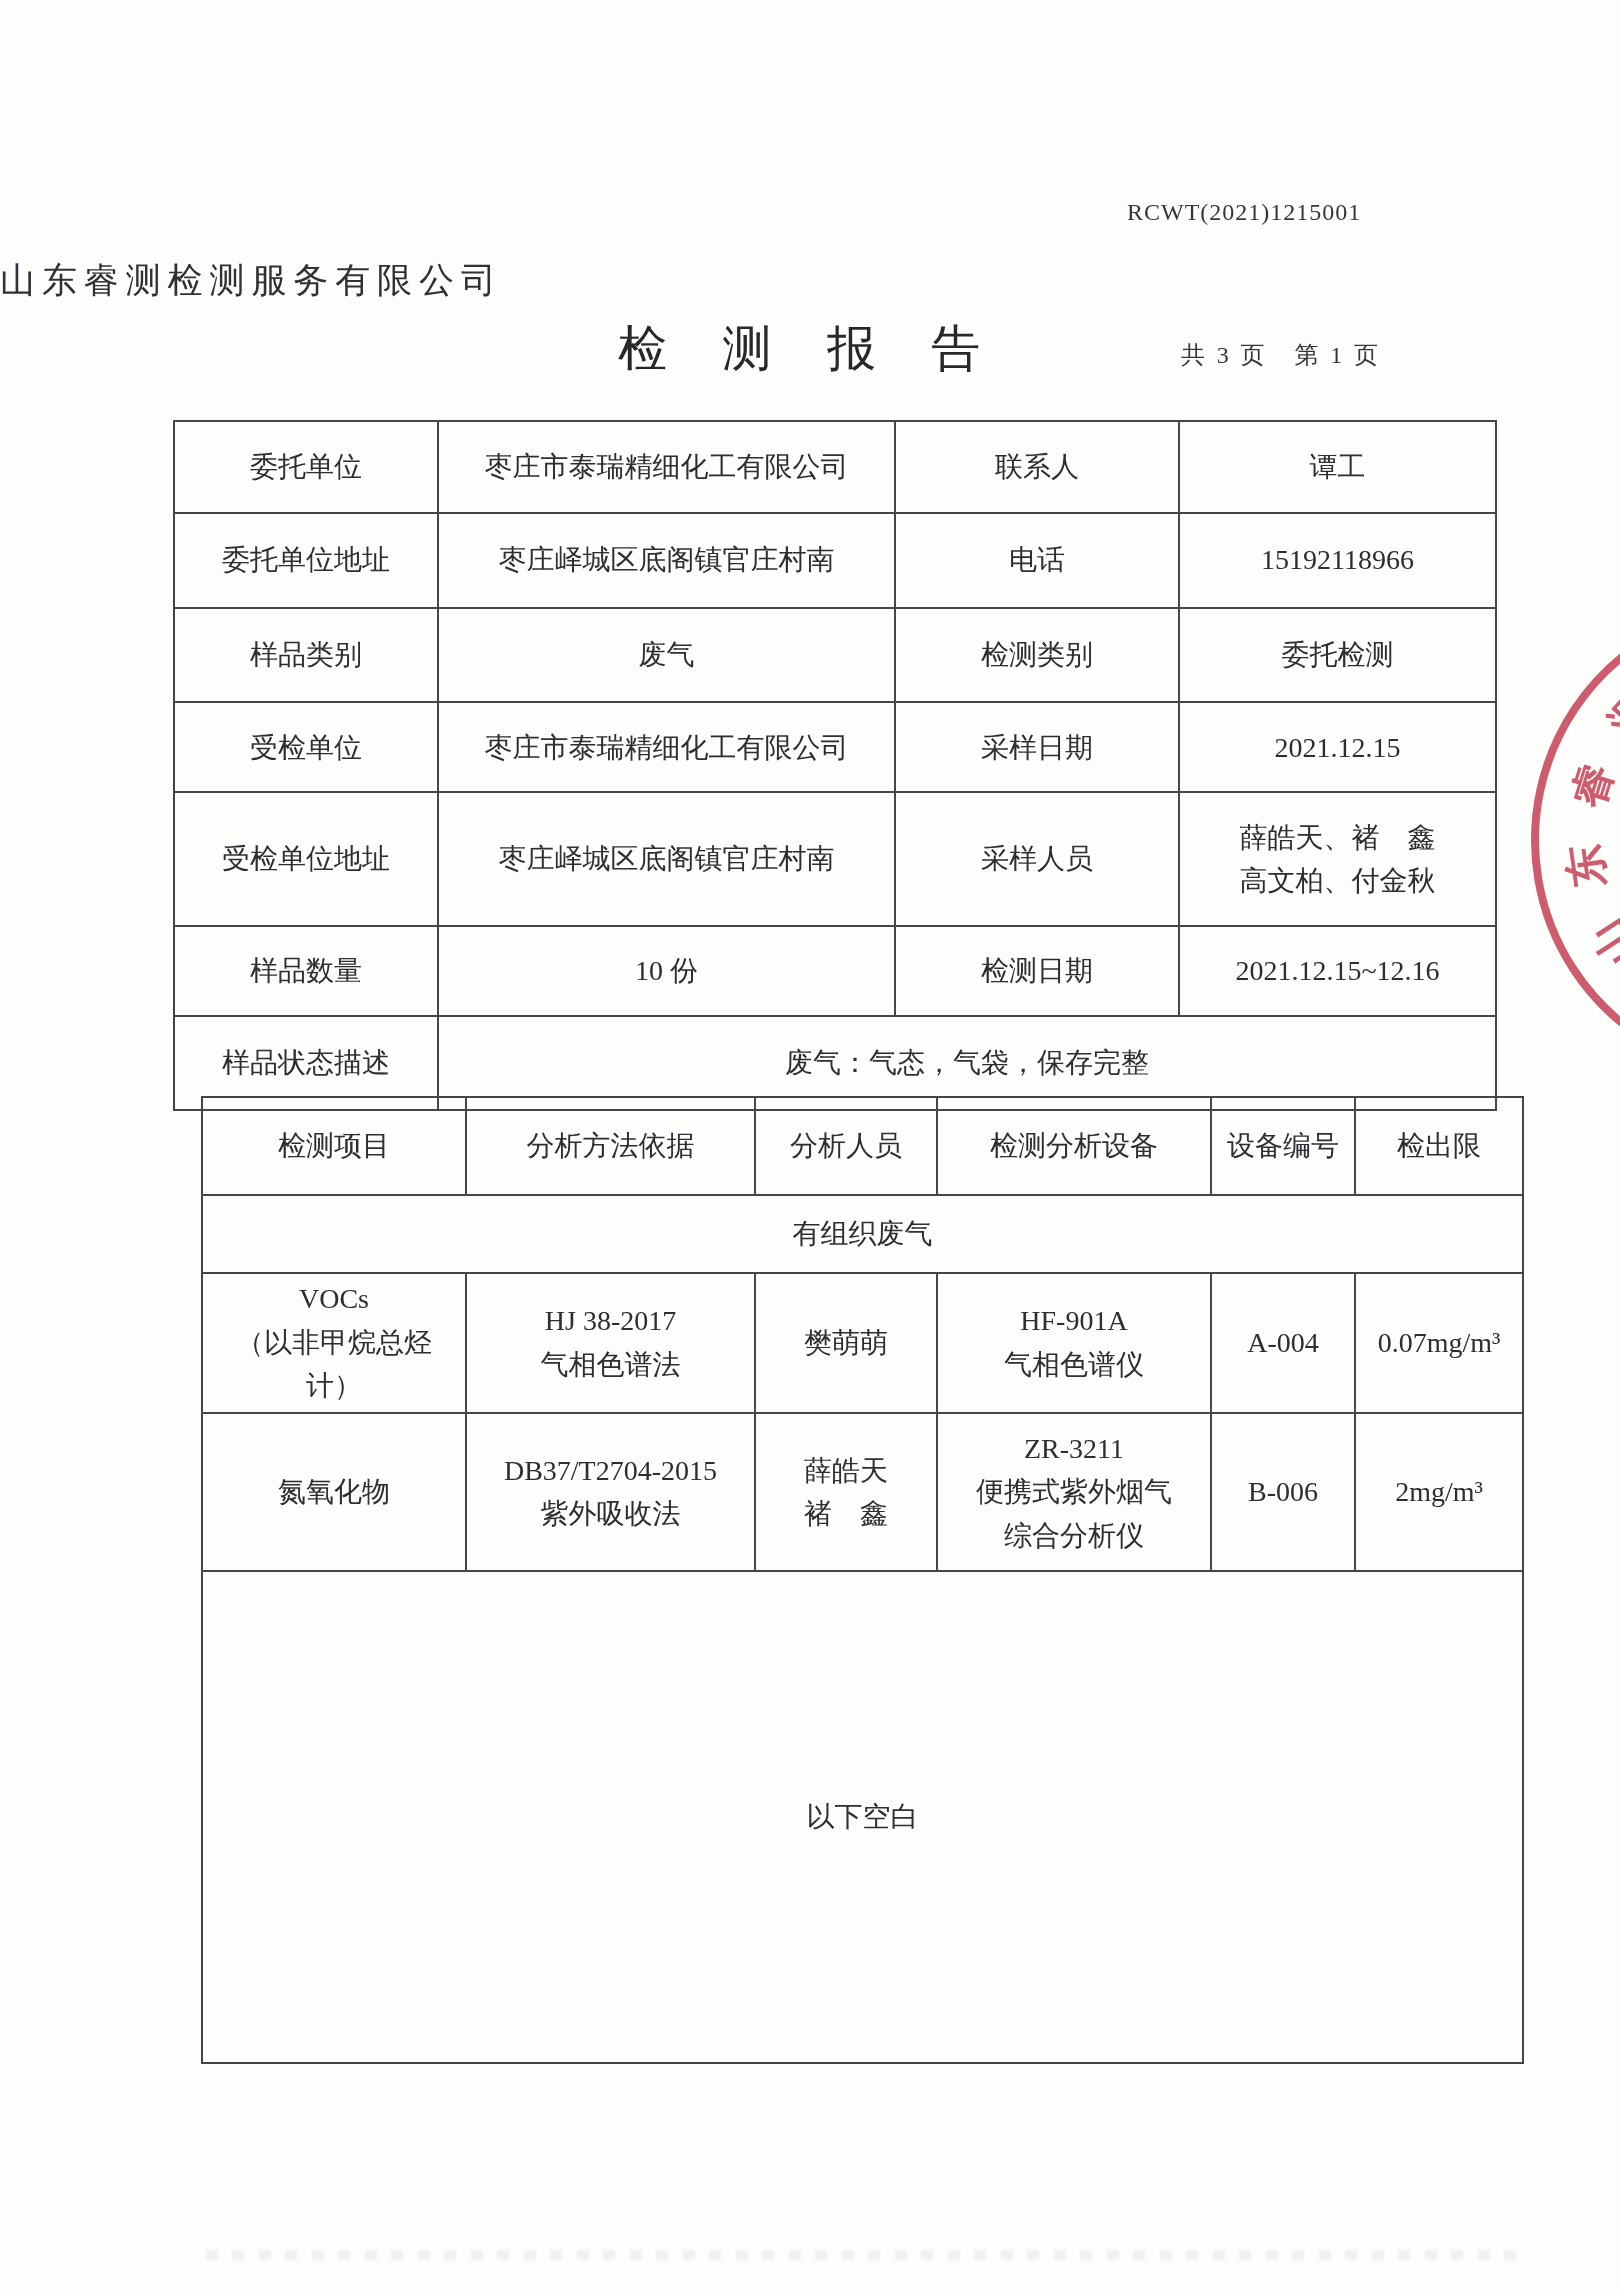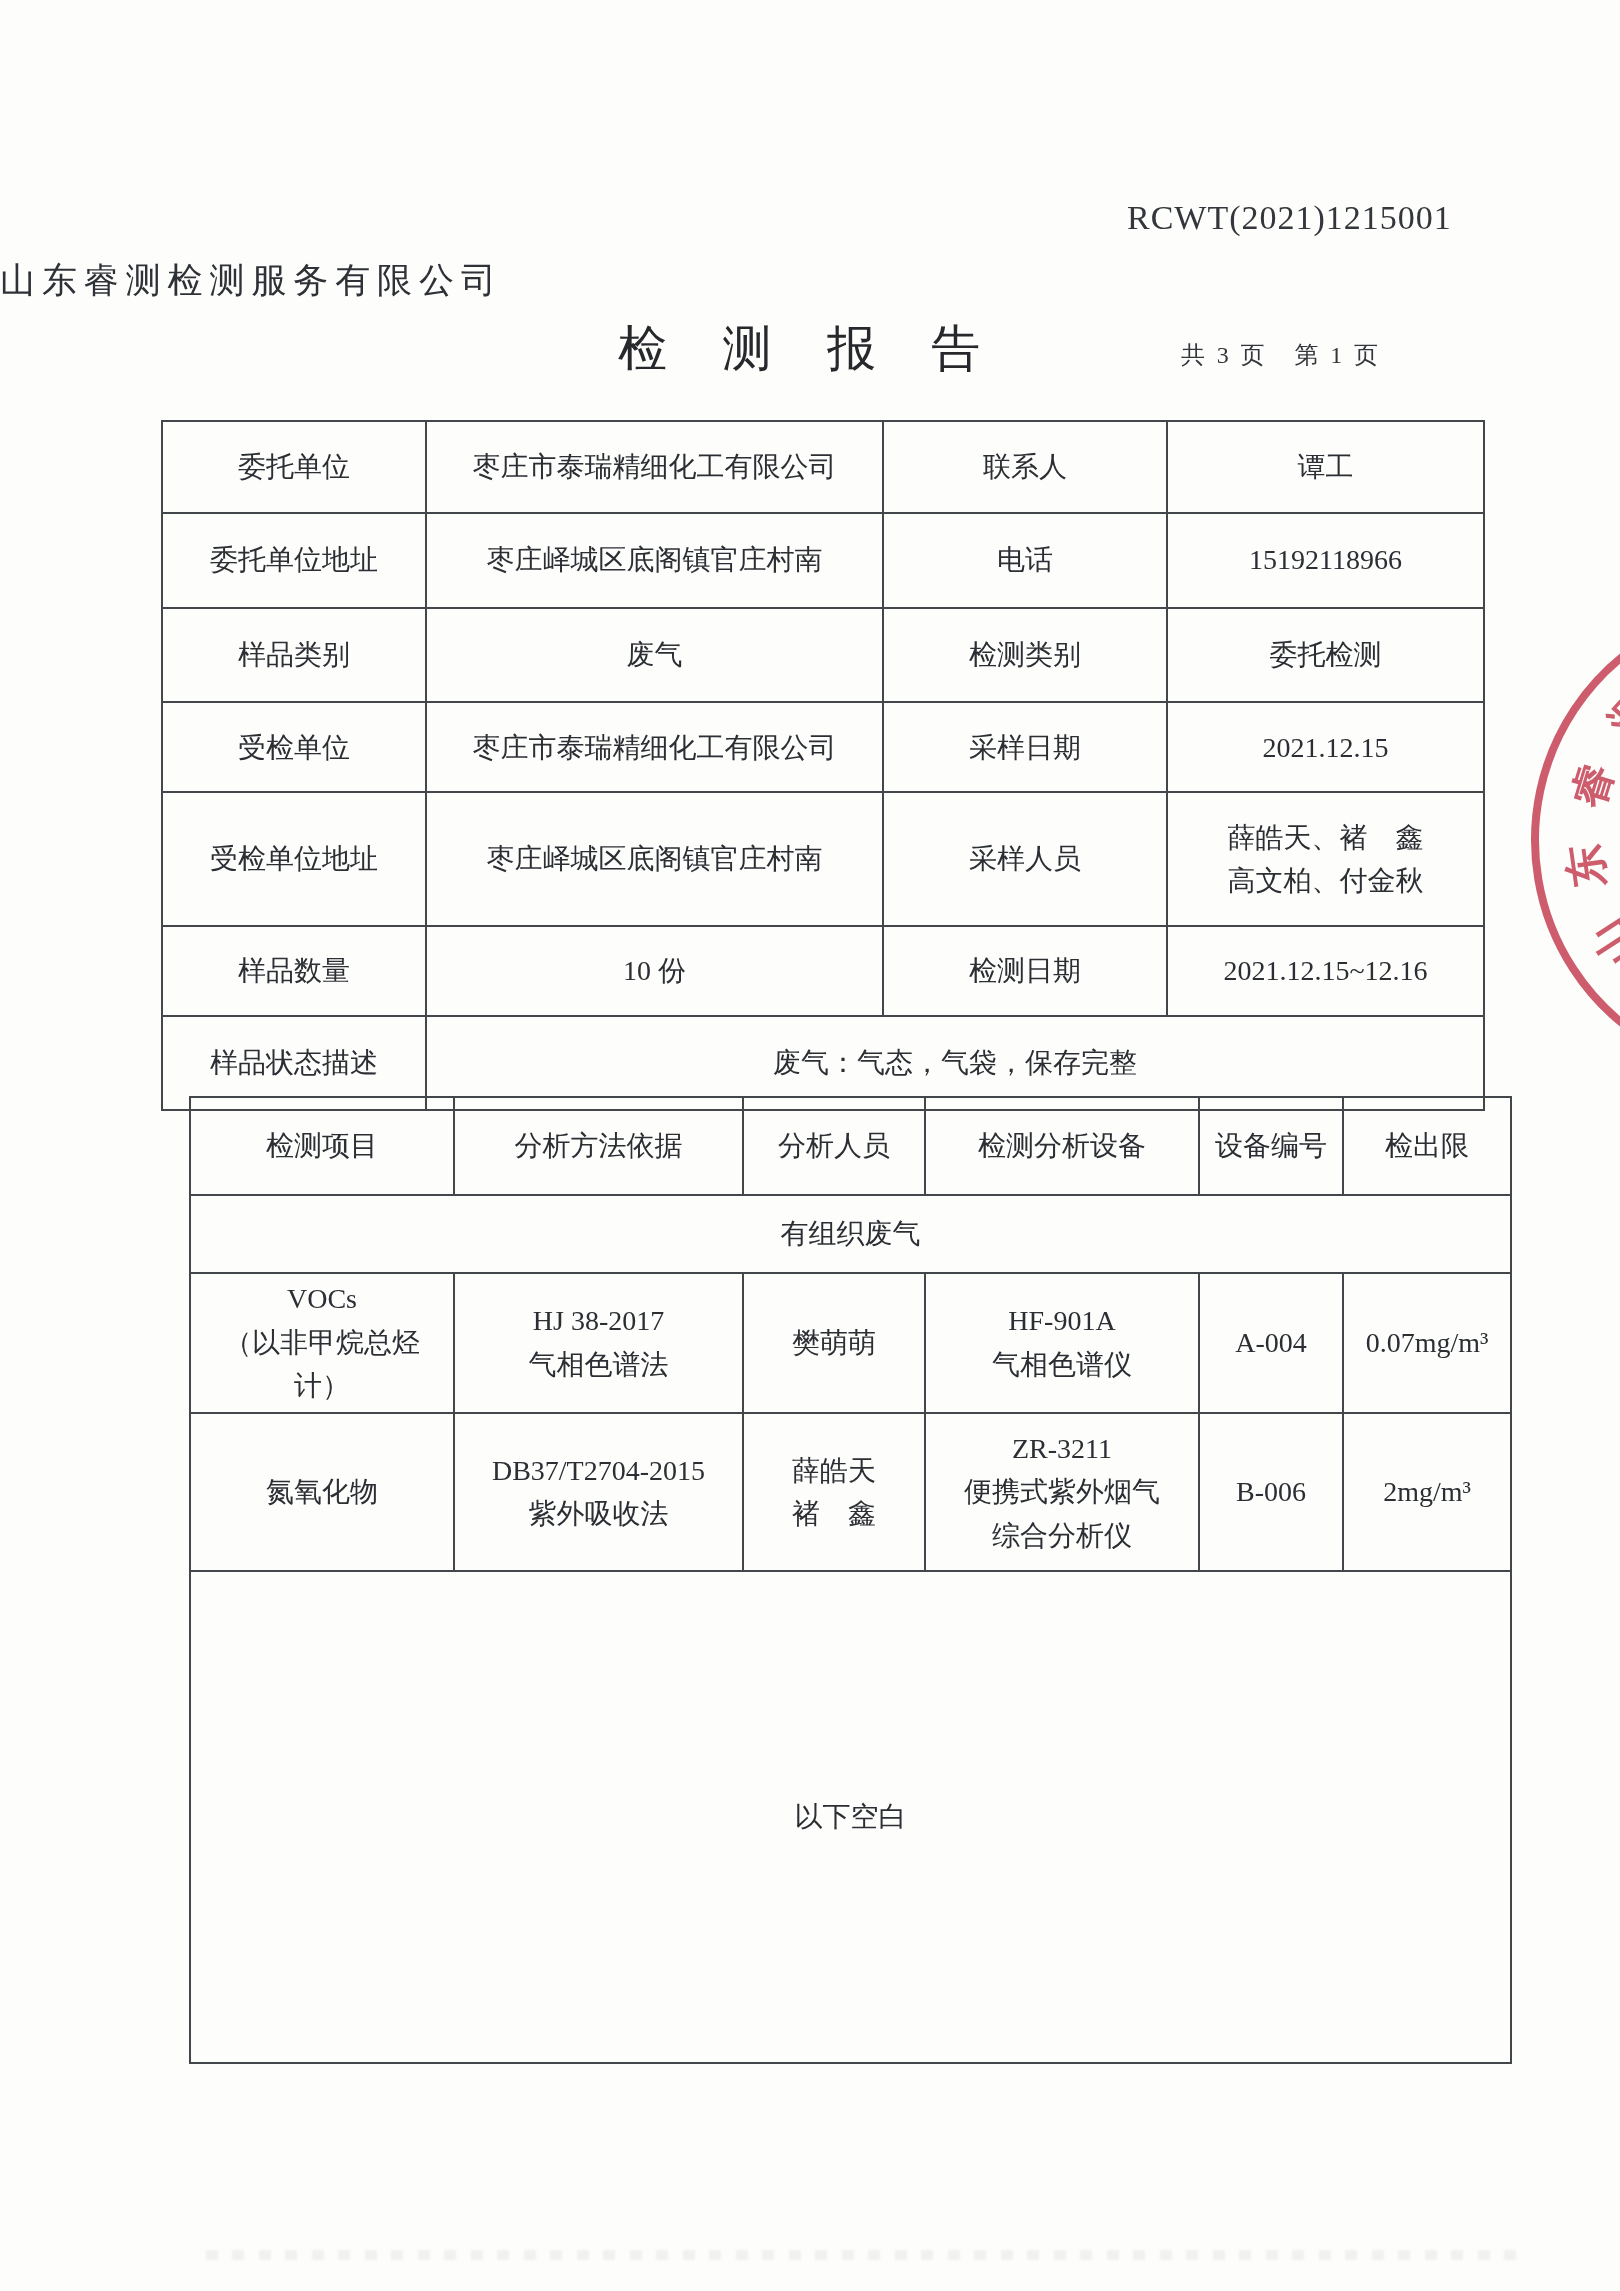--- a/index.html
+++ b/index.html
@@ -11,21 +11,21 @@
     background: #fdfdfc;
     overflow: hidden;
     font-family: "Liberation Serif", "DejaVu Serif", serif;
     color: #2b2b2b;
   }
 
   
   .report-no {
     position: absolute;
     left: 1127px; top: 199px;
-    font-size: 34px;
+    font-size: 24px;
     letter-spacing: 1px;
     color: #33363b;
   }
   .company {
     position: absolute;
     left: 0; top: 257px; width: 1620px;
     font-size: 35px;
     letter-spacing: 6.9px;
     color: #2e3136;
   }
@@ -42,21 +42,21 @@
     position: absolute;
     left: 1181px; top: 339px;
     font-size: 24px;
     letter-spacing: 2.9px;
     color: #33363b;
   }
 
   
   table.tbl {
     position: absolute;
-    left: 161px;
+    left: 173px;
     border-collapse: collapse;
     table-layout: fixed;
     width: 1321px;
   }
   .tbl-info   { top: 420px; }
   .tbl-method { top: 1096px; margin-left: 28px; }
   table.tbl td, table.tbl th {
     border: 2px solid #43464b;
     border-top-width: 2.9px;
     border-bottom-width: 2.9px;

